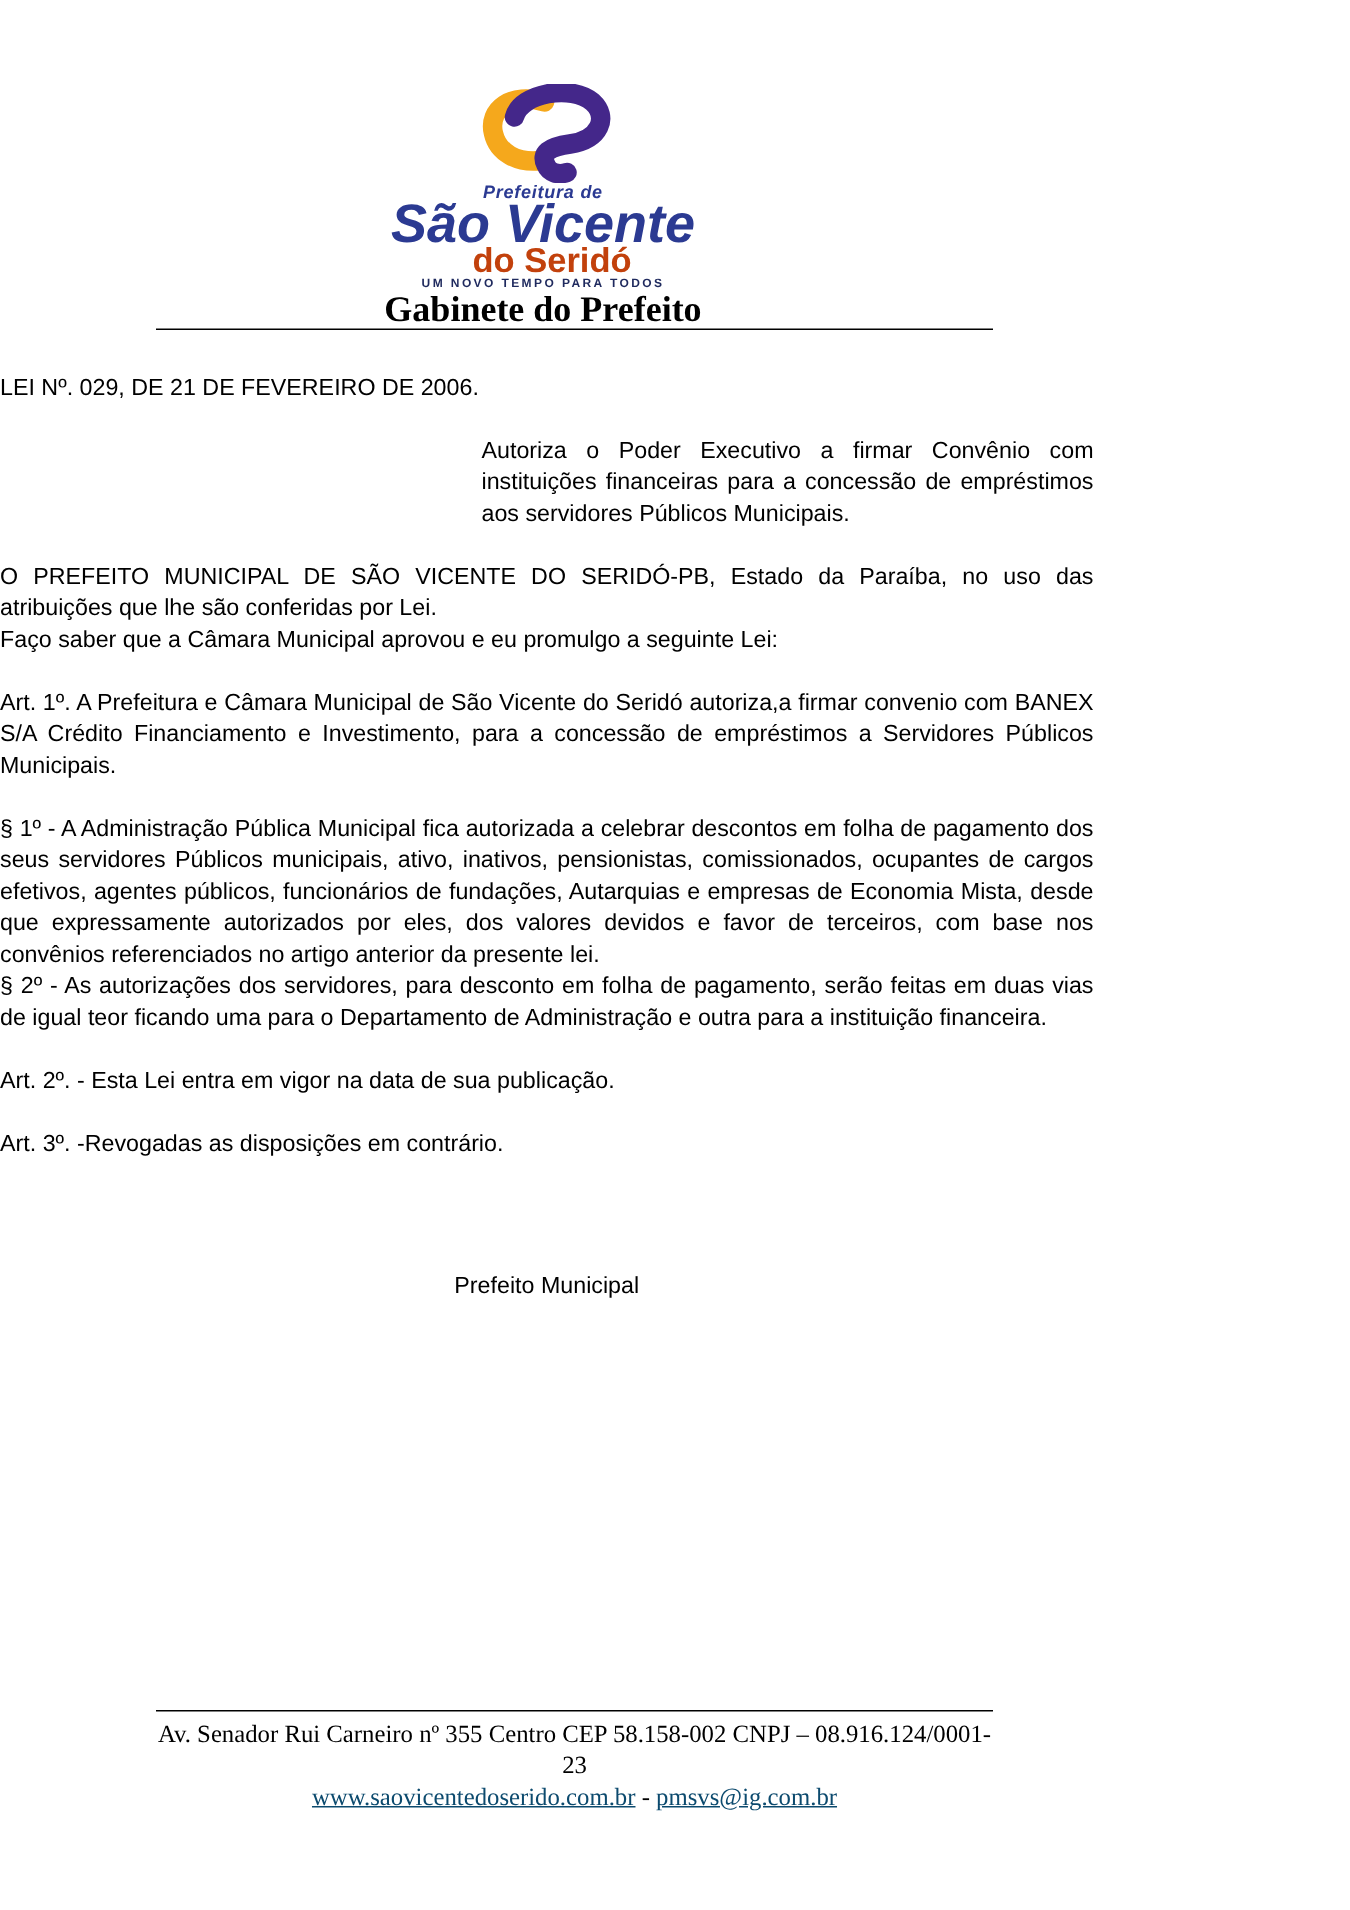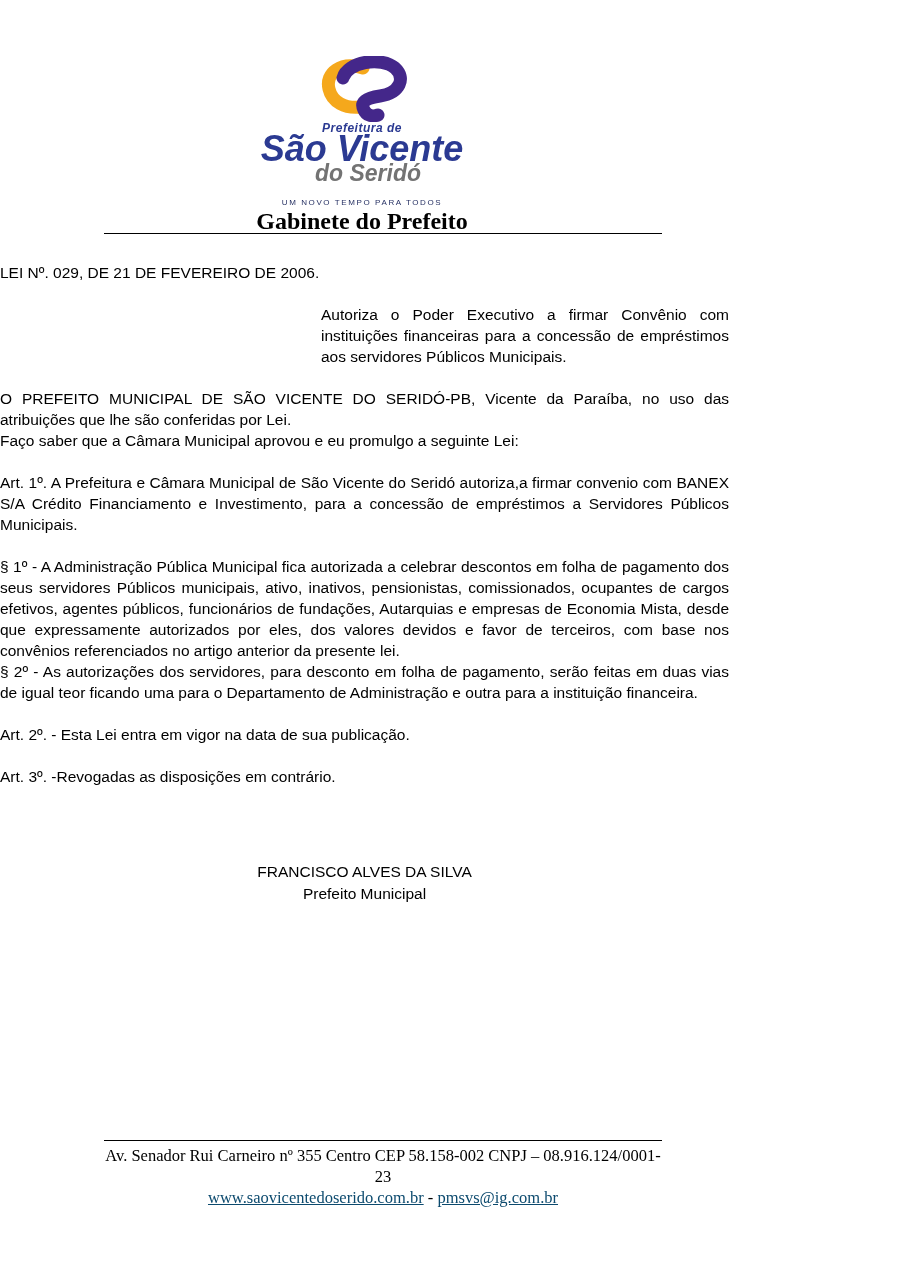--- a/index.html
+++ b/index.html
@@ -18,27 +18,27 @@
   .logo-mark { display:block; margin:0 auto; }
   .logo-line1 {
     font-size:12px; line-height:13px; font-weight:bold; font-style:italic;
     color:#2b3a92; letter-spacing:0.5px;
   }
   .logo-line2 {
     font-size:36px; line-height:27px; font-weight:bold; font-style:italic;
     color:#2b3a92;
   }
   .logo-line3 {
-    font-size:23px; line-height:22px; font-weight:bold; font-style:italic;
-    color:#737373;
+    font-size:23px; line-height:22px; font-weight:bold; 
+    color:#c2410c;
     padding-left:12px;
   }
   .logo-tagline {
-    font-size:8px; line-height:10px; font-weight:normal;
-    color:#1f2a5e; letter-spacing:1.6px; margin-top:14px;
+    font-size:8px; line-height:10px; font-weight:bold;
+    color:#1f2a5e; letter-spacing:1.6px; margin-top:0;
   }
   .office-title {
     font-family:"Liberation Serif", serif;
     font-size:24px; line-height:20px; font-weight:bold;
     margin-top:3px;
   }
   .header-rule {
     border:none; border-top:1px solid #000;
     margin:2px 62px 0 104px;
   }
@@ -100,36 +100,35 @@
   </div>
   <hr class="header-rule">
 
   <div class="content">
 
     <div class="para law-title">LEI Nº. 029, DE 21 DE FEVEREIRO DE 2006.</div>
 
     <div class="summary-block">Autoriza o Poder Executivo a firmar Convênio com instituições financeiras para a concessão de empréstimos aos servidores Públicos Municipais.</div>
 
     <div class="para">
-      <div style="text-align:justify;">O PREFEITO MUNICIPAL DE SÃO VICENTE DO SERIDÓ-PB, Vicente da Paraíba, no uso das atribuições que lhe são conferidas por Lei.</div>
+      <div style="text-align:justify;">O PREFEITO MUNICIPAL DE SÃO VICENTE DO SERIDÓ-PB, Estado da Paraíba, no uso das atribuições que lhe são conferidas por Lei.</div>
       <div style="text-align:justify;">Faço saber que a Câmara Municipal aprovou e eu promulgo a seguinte Lei:</div>
     </div>
 
     <div class="para">Art. 1º. A Prefeitura e Câmara Municipal de São Vicente do Seridó autoriza,a firmar convenio com BANEX S/A Crédito Financiamento e Investimento, para a concessão de empréstimos a Servidores Públicos Municipais.</div>
 
     <div class="para">§ 1º - A Administração Pública Municipal fica autorizada a celebrar descontos em folha de pagamento dos seus servidores Públicos municipais, ativo, inativos, pensionistas, comissionados, ocupantes de cargos efetivos, agentes públicos, funcionários de fundações, Autarquias e empresas de Economia Mista, desde que expressamente autorizados por eles, dos valores devidos e favor de terceiros, com base nos convênios referenciados no artigo anterior da presente lei.</div>
     <div class="para tight">§ 2º - As autorizações dos servidores, para desconto em folha de pagamento, serão feitas em duas vias de igual teor ficando uma para o Departamento de Administração e outra para a instituição financeira.</div>
 
 
     <div class="para">Art. 2º. - Esta Lei entra em vigor na data de sua publicação.</div>
 
     <div class="para">Art. 3º. -Revogadas as disposições em contrário.</div>
 
     <div class="signature">
-      <div class="sig-name">FRANCISCO ALVES DA SILVA</div>
       <div class="sig-role">Prefeito Municipal</div>
     </div>
 
   </div>
 
   <div class="footer">
     <hr class="footer-rule">
     <div>Av. Senador Rui Carneiro nº 355 Centro CEP 58.158-002 CNPJ – 08.916.124/0001-23</div>
     <div>
       <a>www.saovicentedoserido.com.br</a>

